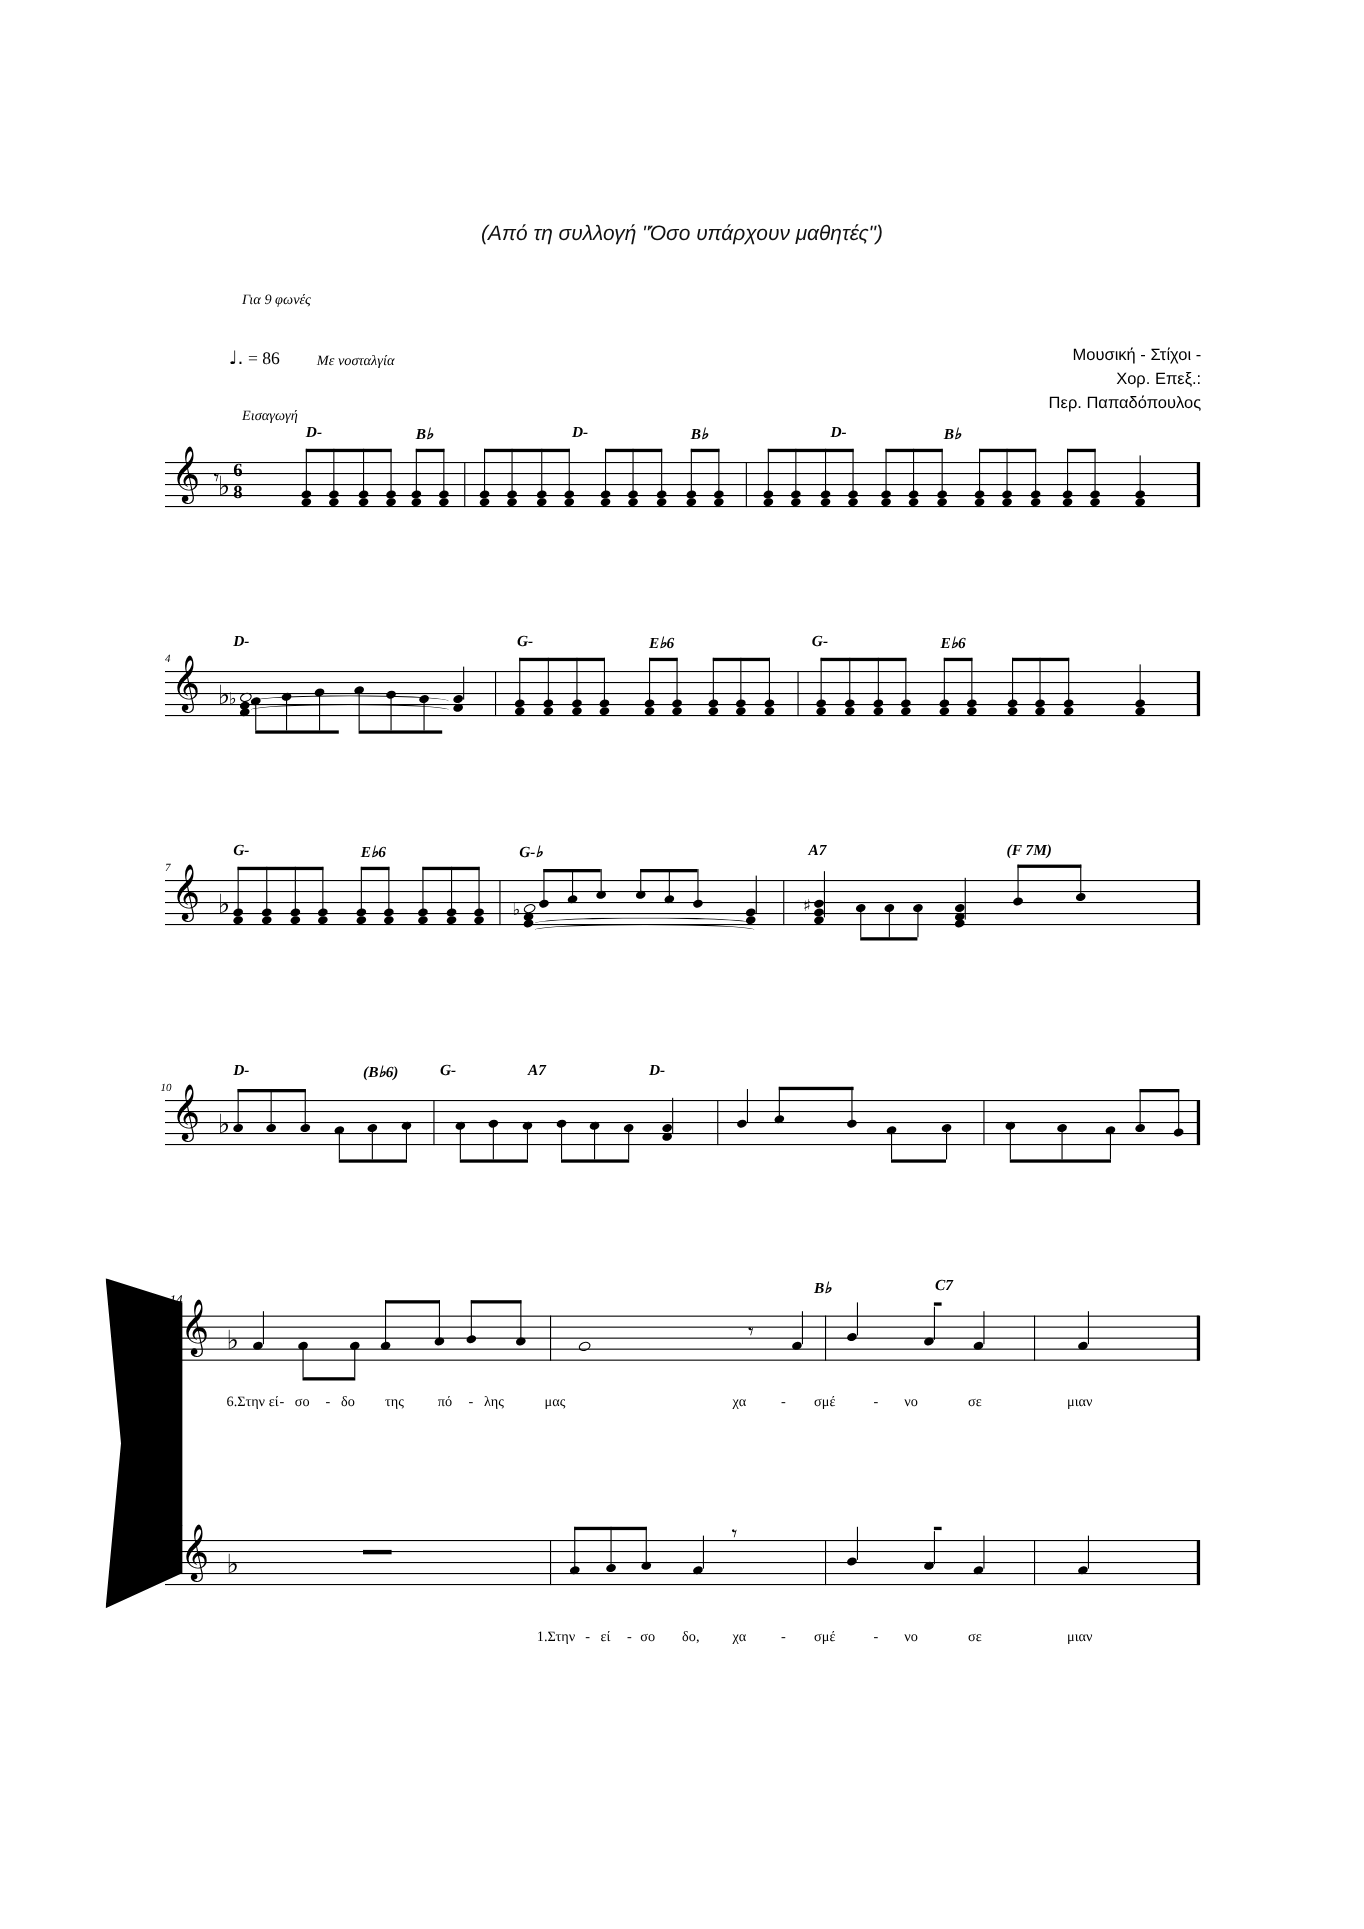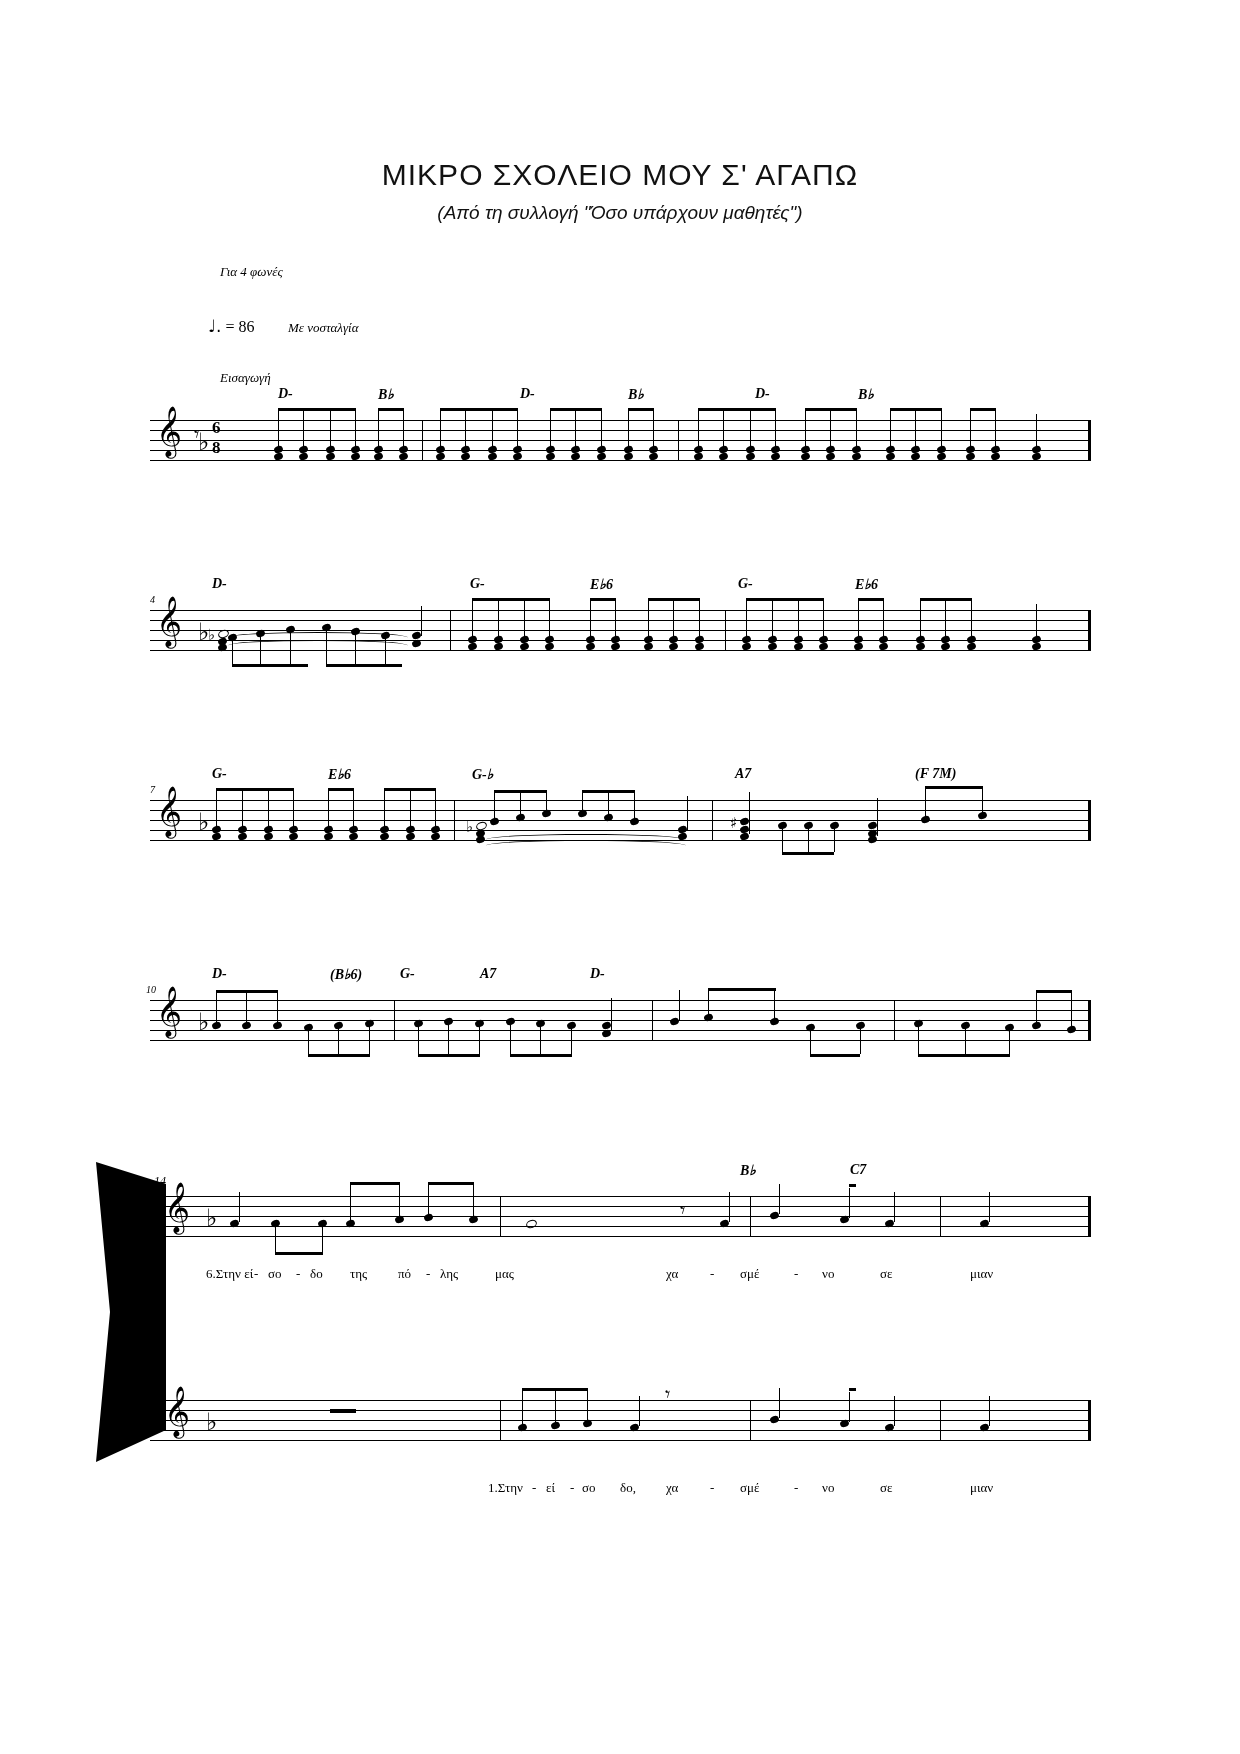--- a/index.html
+++ b/index.html
@@ -234,32 +234,36 @@
     top: 1162px;
     width: 70px;
     height: 300px;
   }
 </style>
 </head>
 <body>
 
 <div class="page">
 
-  <div class="title">ΜΙΚΡΟ ΣΧΟΛΕΙΟ ΜΟΥ Σ' ΑΓΑΠΩ</div>
   <div class="subtitle">(Από τη συλλογή "Όσο υπάρχουν μαθητές")</div>
 
-  <div class="for-voices">Για 4 φωνές</div>
+  <div class="for-voices">Για 9 φωνές</div>
 
   <div class="tempo-mark">
     <span class="tempo-note">♩.</span>
     <span>= 86</span>
   </div>
   <div class="expression">Με νοσταλγία</div>
   <div class="intro-label">Εισαγωγή</div>
 
+  <div class="credits">
+    <div>Μουσική - Στίχοι -</div>
+    <div>Χορ. Επεξ.:</div>
+    <div>Περ. Παπαδόπουλος</div>
+  </div>
 
   <div class="system" style="top:420px;">
     <div class="staff">
       <div class="line l0"></div>
         <div class="line l1"></div>
         <div class="line l2"></div>
         <div class="line l3"></div>
         <div class="line l4"></div>
     </div>
     <div class="clef" style="left:6px;">𝄞</div>

